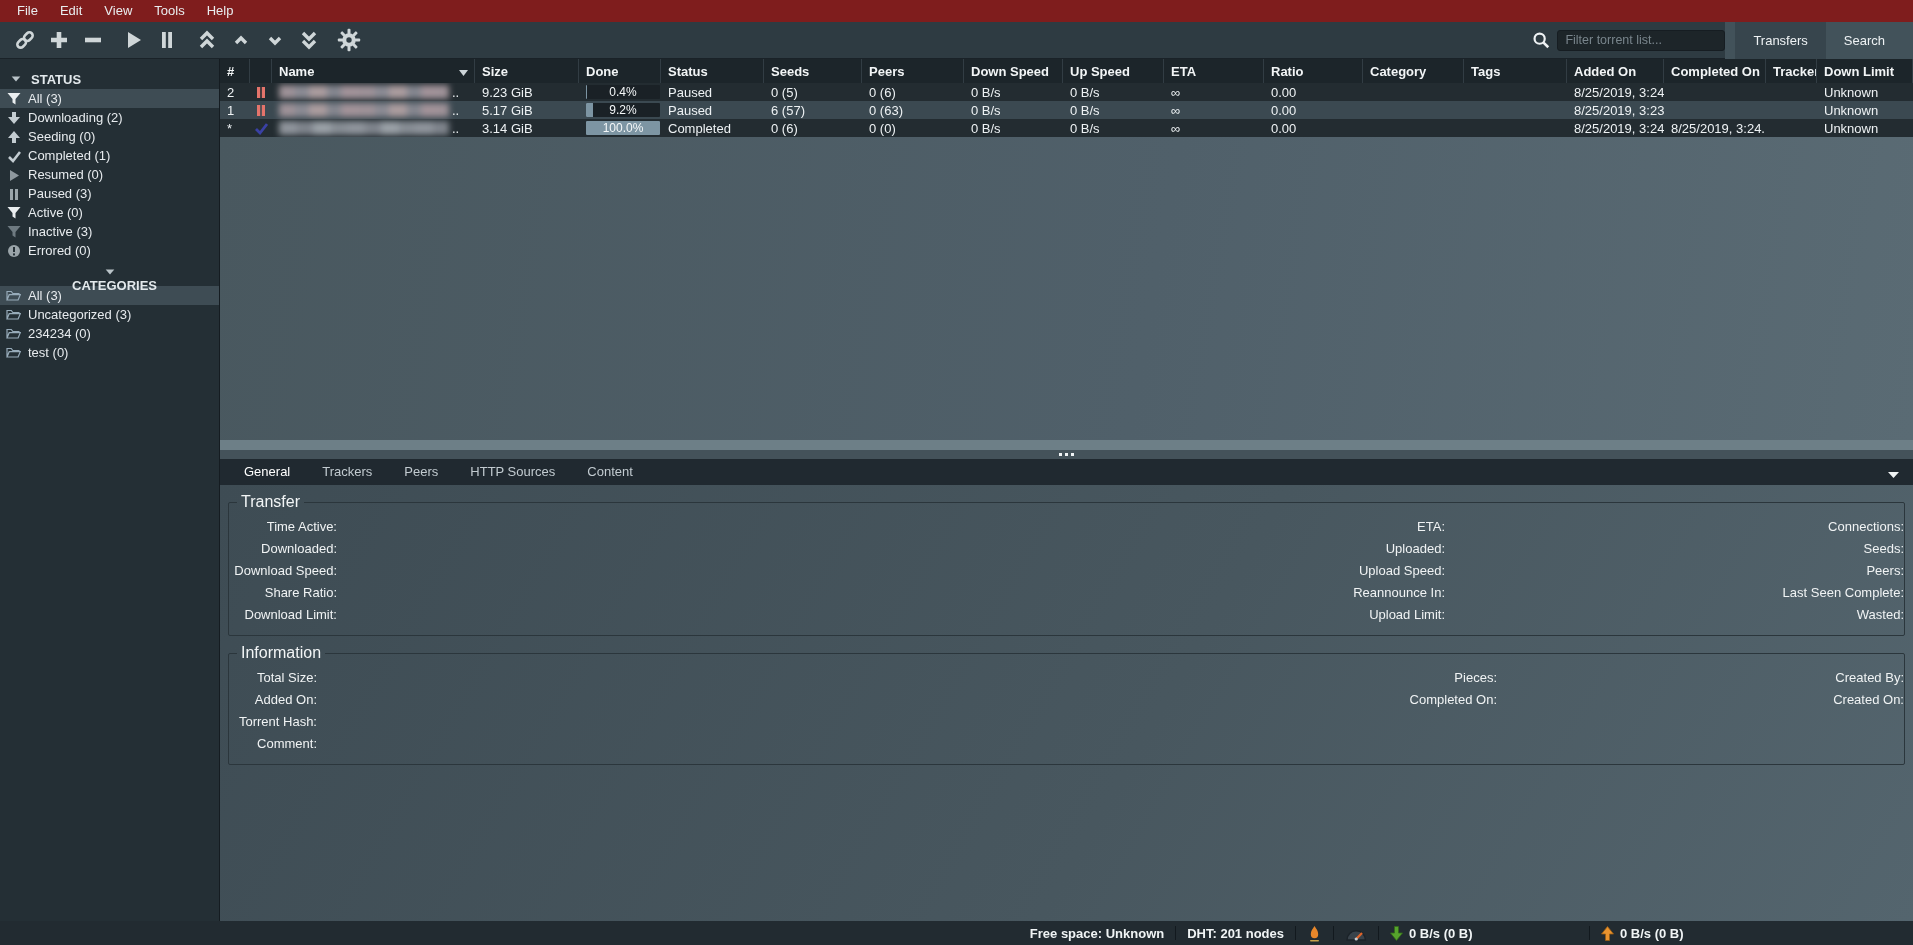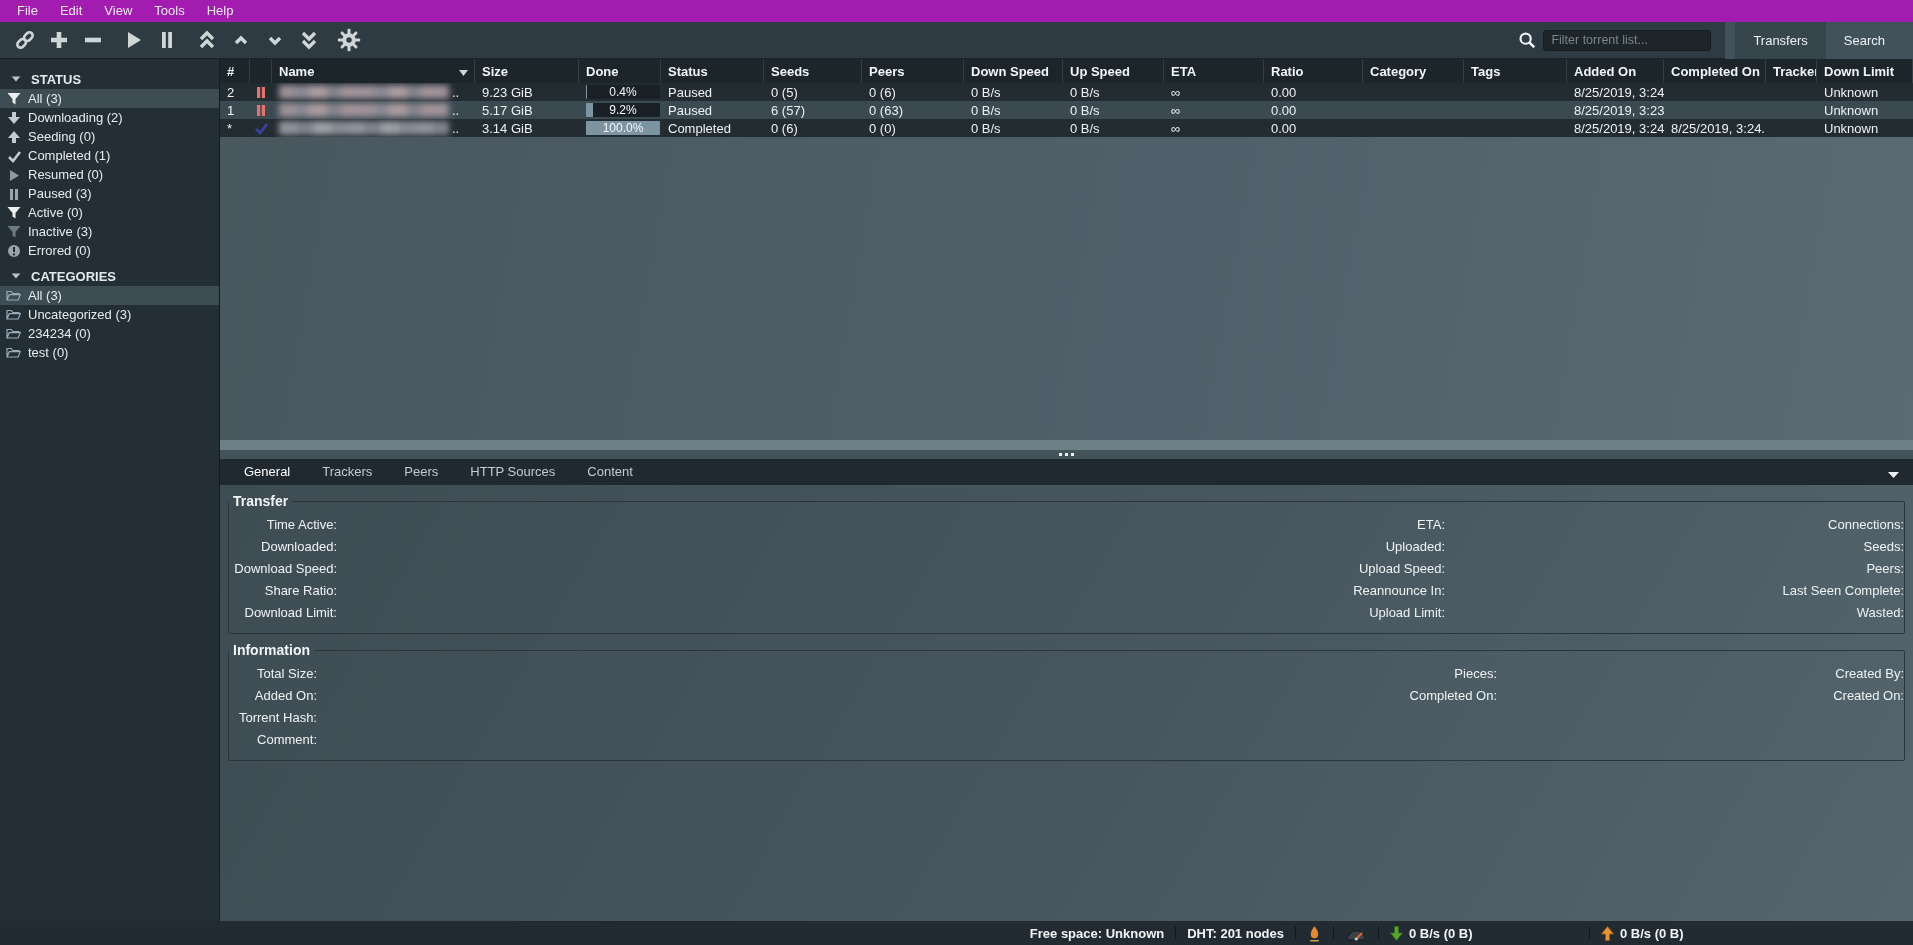--- a/index.html
+++ b/index.html
@@ -2,29 +2,29 @@
 <html><head>
 <meta charset="utf-8">
 <style>
   * { margin:0; padding:0; box-sizing:border-box; }
   html,body { width:1913px; height:945px; overflow:hidden; }
   body { font-family:"Liberation Sans","DejaVu Sans",sans-serif; font-size:13px; color:#edf1f3; background:#232e34; }
 
   .app { width:1913px; height:945px; display:flex; flex-direction:column; }
 
   
-  .menubar { height:22px; background:#a21caf; display:flex; align-items:center; padding-left:6px; flex:0 0 auto; }
+  .menubar { height:22px; background:#7f1d1d; display:flex; align-items:center; padding-left:6px; flex:0 0 auto; }
   .menu-item { padding:0 11px; line-height:22px; color:#e9edef; cursor:default; }
 
   
   .toolbar { height:37px; background:#2e3b42; display:flex; align-items:center; padding-left:8px; flex:0 0 auto; border-bottom:1px solid #1a2228; }
   .tbtn { width:34px; height:30px; display:flex; align-items:center; justify-content:center; }
   .tbtn.gap { margin-left:6px; }
   .toolbar-spacer { flex:1; }
-  .searchbox { display:flex; align-items:flex-start; margin-right:14px; }
+  .searchbox { display:flex; align-items:flex-start; }
   .searchbox .mag { margin-right:6px; display:flex; }
   .search-input { width:168px; height:21px; background:#1d2529; border:1px solid #161d22; border-radius:3px; color:#dfe5e8; padding:0 7px; font-size:12.5px; font-family:inherit; outline:none; }
   .search-input::placeholder { color:#79858c; }
   .toptabs { height:37px; background:#42525a; display:flex; align-items:center; padding:8px 10px; }
   .toptab { padding:0 18px; line-height:37px; color:#eef2f4; }
   .toptab.active { background:#37454d; }
 
   
   .main { flex:1 1 auto; display:flex; min-height:0; }
 
@@ -62,21 +62,21 @@
 
   
   .dtabs { height:26px; background:#202930; display:flex; align-items:center; padding-left:8px; flex:0 0 auto; position:relative; }
   .dtab { padding:0 16px; line-height:26px; color:#c2cbd0; }
   .dtab.active { color:#ffffff; }
   .dtabs .collapse { position:absolute; right:14px; top:8px; }
 
   
   .dpanel { height:436px; flex:0 0 auto; background:linear-gradient(120deg,#3e4c54 0%,#48575f 55%,#54656e 100%); padding:8px 8px 0 8px; overflow:hidden; }
   fieldset { border:1px solid #2b363c; border-radius:2px; padding:4px 0 10px 0; margin-bottom:8px; }
-  legend { font-weight:bold; font-size:14px; color:#f2f5f6; padding:0 4px; }
+  legend { font-weight:normal; font-size:16px; color:#f2f5f6; margin-left:8px; padding:0 4px; }
   .frow { display:grid; height:22px; align-items:center; }
   .frow.transfer { grid-template-columns:108px 568px 540px auto; }
   .frow.info { grid-template-columns:88px 559px 551px auto;gap:35px; }
   .flabel { text-align:right; color:#f0f3f4; }
 
   
   .statusbar { height:24px; background:#222b31; flex:0 0 auto; display:flex; align-items:center; justify-content:flex-end; font-weight:bold; }
   .sb-sep { width:1px; height:14px; background:#12191e; margin:0 11px; }
   .sb-text { color:#f0f4f5; }
   .sb-icon { display:flex; align-items:center; }
@@ -270,21 +270,21 @@
         <span class="svg">
             <svg width="14" height="14" viewBox="0 0 14 14">
               <circle cx="7" cy="7" r="6" fill="#9aa4a9"></circle>
               <rect x="6" y="3" width="2" height="5" fill="#242f35"></rect>
               <rect x="6" y="9.4" width="2" height="2" fill="#242f35"></rect>
             </svg>
           </span>
         <span>Errored (0)</span>
       </div>
 
-      <div class="side-header" style="margin-top:6px;">
+      <div class="side-header" style="margin-top:6px;flex-direction:column;">
         <span class="svg">
             <svg width="12" height="12" viewBox="0 0 14 14">
               <polygon points="2,4 12,4 7,10" fill="#b9c3c8"></polygon>
             </svg>
           </span>
         <span>CATEGORIES</span>
       </div>
 
       <div class="side-item selected">
         <span class="svg">

